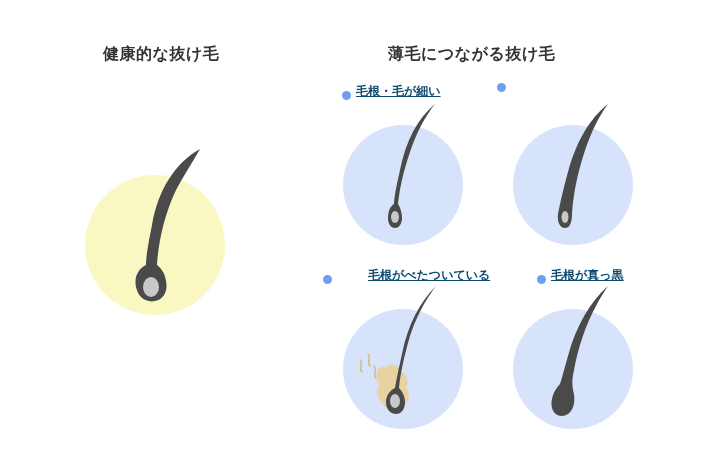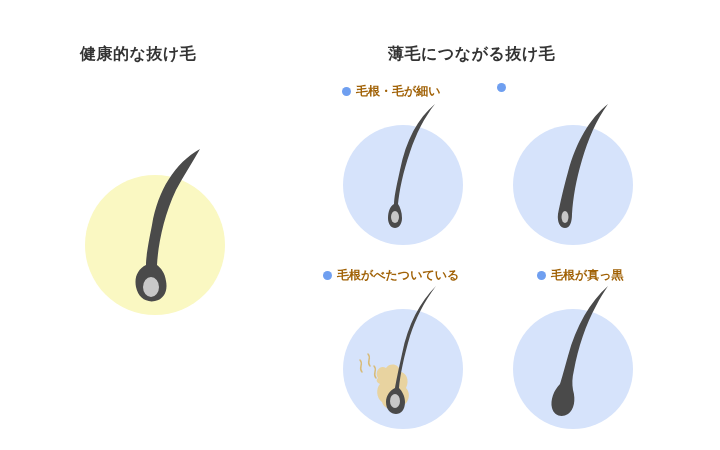--- a/index.html
+++ b/index.html
@@ -5,33 +5,33 @@
     html, body { margin: 0; padding: 0; }
     body {
       width: 720px; height: 450px; background: #ffffff; position: relative; overflow: hidden;
       font-family: "DejaVu Sans", "Liberation Sans", sans-serif; color: #333333;
     }
     .title {
       position: absolute; font-weight: bold; font-size: 16px; color: #333333; white-space: nowrap;
       letter-spacing: 0.5px;
     }
     .label {
-      position: absolute; font-weight: bold; font-size: 12px; color: #a16207; white-space: nowrap;
-      display: flex; align-items: center;
+      position: absolute; font-weight: bold; font-size: 12px; color: #0c4a6e; white-space: nowrap;
+      display: flex; align-items: flex-end; text-decoration: underline;
     }
     .dot {
       display: inline-block; width: 9px; height: 9px; border-radius: 50%;
       background: #6f9ff0; margin-right: 5px;
     }
     .diagram { position: absolute; }
   </style>
 </head>
 <body>
 
-<div class="title" style="left:80px; top:44px;">健康的な抜け毛</div>
+<div class="title" style="left:103px; top:44px;">健康的な抜け毛</div>
 
 <svg class="diagram" style="left:80px; top:145px;" width="160" height="180" viewBox="0 0 160 180">
   <circle cx="75" cy="100" r="70" fill="#faf8c2"></circle>
   <path fill="#4a4a4a" d="M120 4 C95 18 78 45 72 80 C68 100 66 112 66 120 C58 124 54 132 56 142 C58 152 66 158 75 156 C84 154 88 146 86 136 C85 128 81 123 77 120 C78 100 84 70 96 45 C104 30 112 18 120 4 Z"></path>
   <ellipse cx="71" cy="142" rx="8" ry="10" fill="#c8c8c8"></ellipse>
 </svg>
 
 <div class="title" style="left:388px; top:44px;text-align:center;">薄毛につながる抜け毛</div>
 
 <div class="label" style="left:342px; top:83px;">
@@ -46,21 +46,21 @@
 
 <div class="label" style="left:497px; top:83px;">
   <span class="dot"></span>
 </div>
 <svg class="diagram" style="left:510px; top:100px;" width="140" height="150" viewBox="0 0 140 150">
   <circle cx="63" cy="85" r="60" fill="#d6e3fb"></circle>
   <path fill="#4a4a4a" d="M98 4 C80 18 66 42 58 72 C53 90 50 104 48 114 C47 122 50 128 55 128 C60 128 62 122 62 114 C63 98 66 80 72 60 C78 40 86 20 98 4 Z"></path>
   <ellipse cx="55" cy="117" rx="3.5" ry="6" fill="#c8c8c8"></ellipse>
 </svg>
 
-<div class="label" style="left:323px; top:267px;">
+<div class="label" style="left:323px; top:267px;gap:31px;">
   <span class="dot"></span>
   <span>毛根がべたついている</span>
 </div>
 <svg class="diagram" style="left:340px; top:284px;" width="140" height="150" viewBox="0 0 140 150">
   <circle cx="63" cy="85" r="60" fill="#d6e3fb"></circle>
 
   <path fill="#e8d3a0" d="M38 94 C34 88 40 80 46 84 C50 78 60 80 60 88 C66 88 70 96 66 104 C72 110 68 122 60 122 C56 128 44 126 42 118 C36 114 36 104 40 100 C36 98 36 96 38 94 Z"></path>
 
   <path fill="none" stroke="#d8bc7a" stroke-width="1.5" stroke-linecap="round" d="M20 76 C24 80 18 84 22 88 M28 70 C32 74 26 78 30 82 M34 82 C38 86 32 90 36 94"></path>
   <path fill="#4a4a4a" d="M96 2 C80 18 68 40 62 70 C58 88 56 98 55 104 C50 106 46 112 46 118 C46 126 51 130 56 130 C61 130 65 126 65 118 C65 112 62 107 59 104 C60 92 64 72 70 52 C76 34 84 18 96 2 Z"></path>

